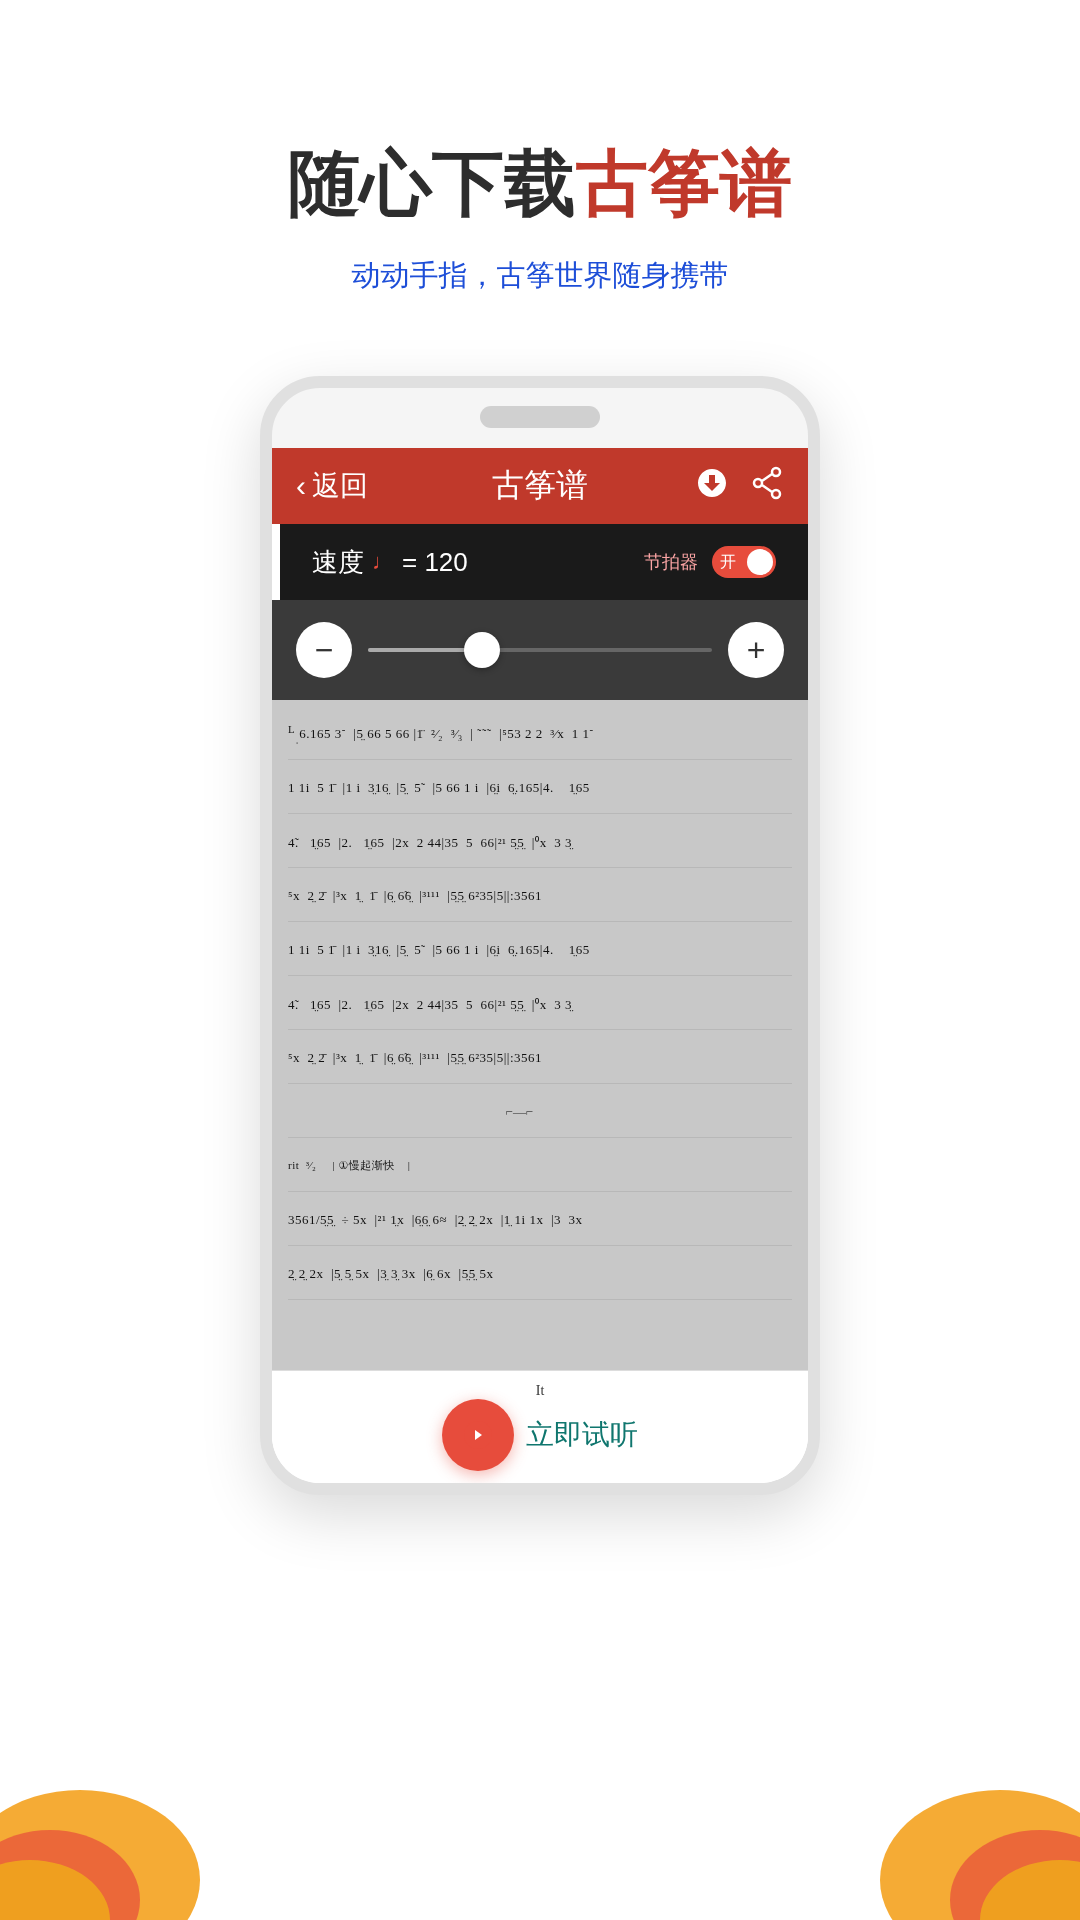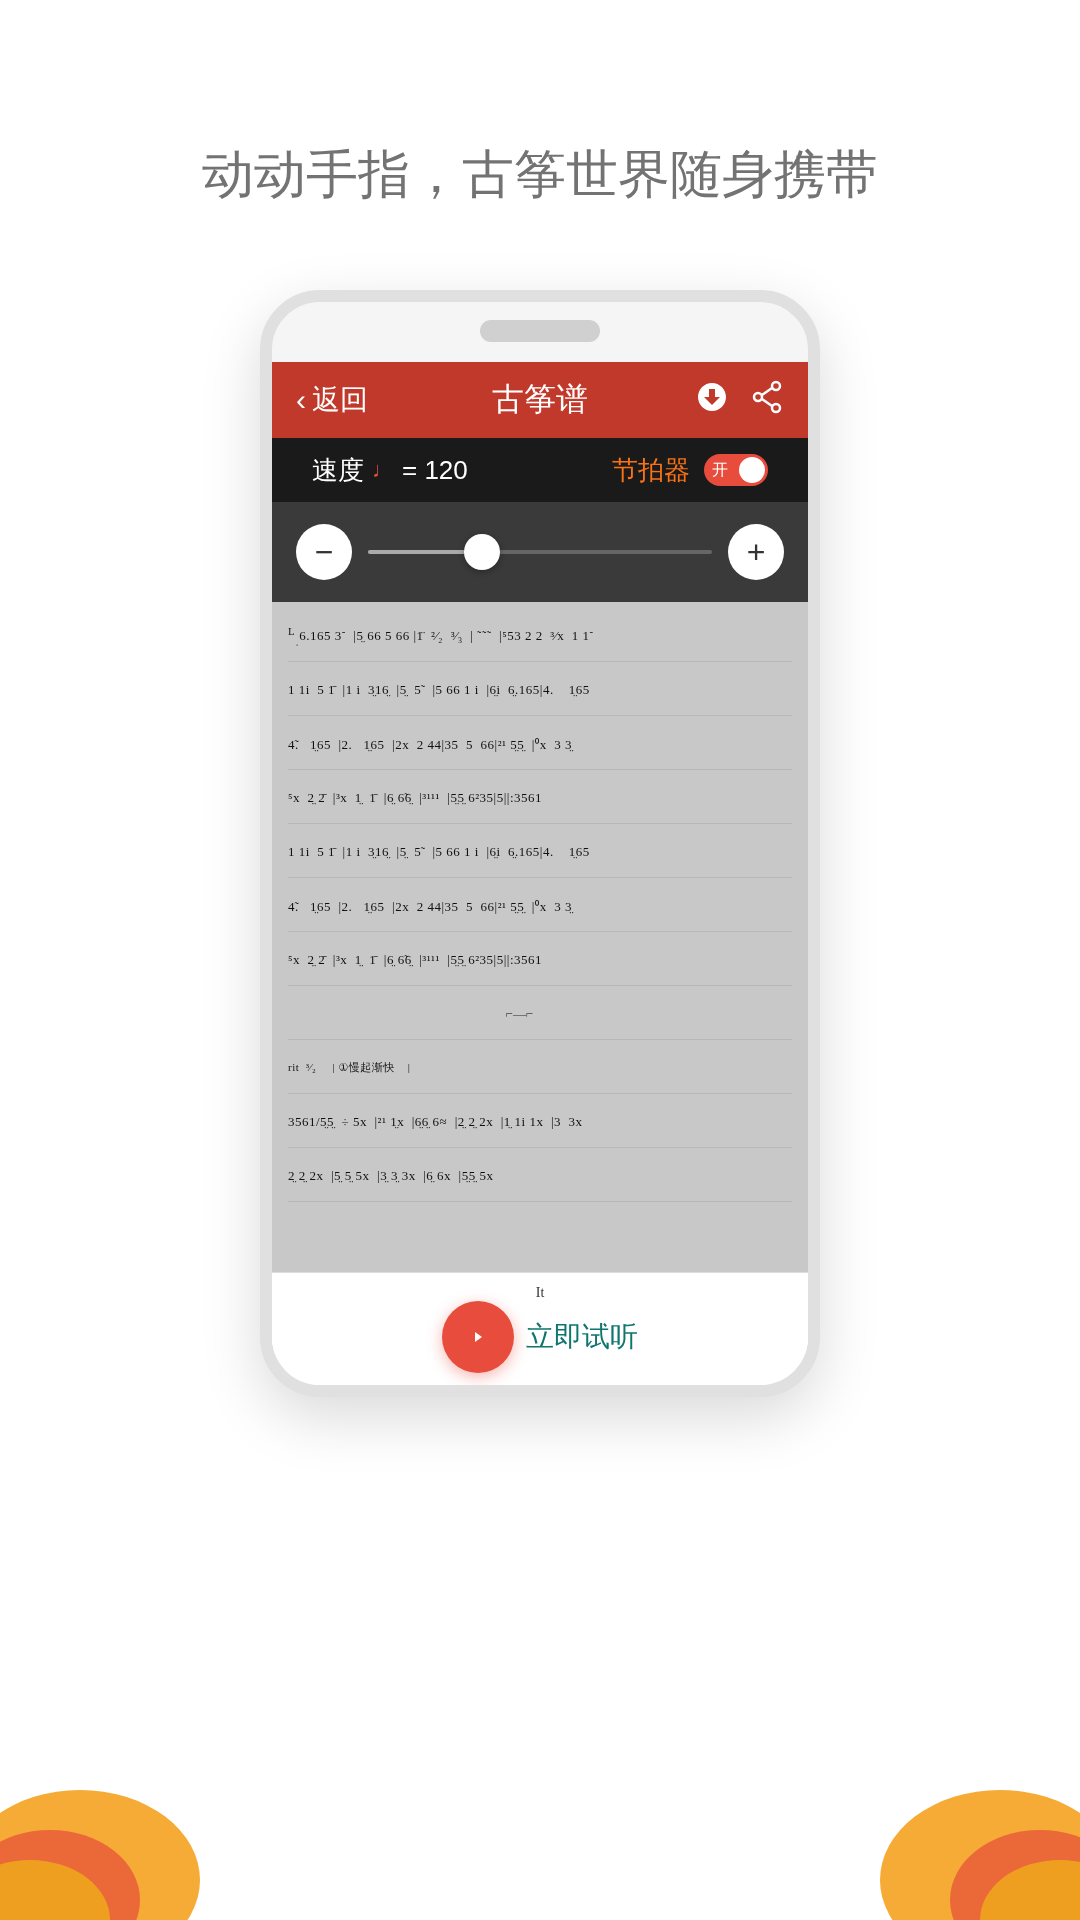--- a/index.html
+++ b/index.html
@@ -46,22 +46,22 @@
       color: #2d2d2d;
       line-height: 1.2;
       margin-bottom: 30px;
     }
 
     .main-title .highlight {
       color: #c0392b;
     }
 
     .sub-title {
-      font-size: 52px;
-      color: #737373;
+      font-size: 29px;
+      color: #1d4ed8;
       font-weight: 400;
     }
 
     
     .phone-container {
       display: flex;
       justify-content: center;
       align-items: flex-start;
       padding-top: 20px;
       position: relative;
@@ -136,25 +136,26 @@
 
     .app-icon-btn {
       color: #fff;
       font-size: 30px;
       cursor: pointer;
     }
 
     
     .speed-bar {
       background: #1a1a1a;
-      height: 64px;
-      display: flex;
-      align-items: center;
-      padding: 0 40px;
+      height: 76px;
+      display: flex;
+      align-items: center;
+      padding: 0 32px;
       justify-content: space-between;
+      margin-left: 8px;
     }
 
     .speed-label {
       color: #fff;
       font-size: 26px;
       display: flex;
       align-items: center;
       gap: 8px;
     }
 
@@ -163,22 +164,22 @@
       font-size: 22px;
     }
 
     .metronome-section {
       display: flex;
       align-items: center;
       gap: 14px;
     }
 
     .metronome-label {
-      color: #f97316;
-      font-size: 26px;
+      color: #fca5a5;
+      font-size: 18px;
     }
 
     .toggle-switch {
       width: 64px;
       height: 32px;
       background: #e74c3c;
       border-radius: 16px;
       position: relative;
       display: flex;
       align-items: center;
@@ -297,20 +298,23 @@
   <ellipse cx="30" cy="280" rx="80" ry="60" fill="#f1c40f" opacity="0.6"></ellipse>
 </svg>
 
 <svg class="blob-bottom-right" viewBox="0 0 280 280" xmlns="http://www.w3.org/2000/svg">
   <ellipse cx="200" cy="240" rx="120" ry="90" fill="#f39c12" opacity="0.85"></ellipse>
   <ellipse cx="240" cy="260" rx="90" ry="70" fill="#e74c3c" opacity="0.7"></ellipse>
   <ellipse cx="260" cy="280" rx="80" ry="60" fill="#f1c40f" opacity="0.6"></ellipse>
 </svg>
 
 <div class="header-section">
+  <div class="main-title">
+    <span>随心下载</span><span class="highlight">古筝谱</span>
+  </div>
   <div class="sub-title">动动手指，古筝世界随身携带</div>
 </div>
 
 <div class="phone-container">
   <div class="phone-mockup">
     <div class="phone-speaker"></div>
 
     <div class="phone-screen">
 
       <div class="app-header">

